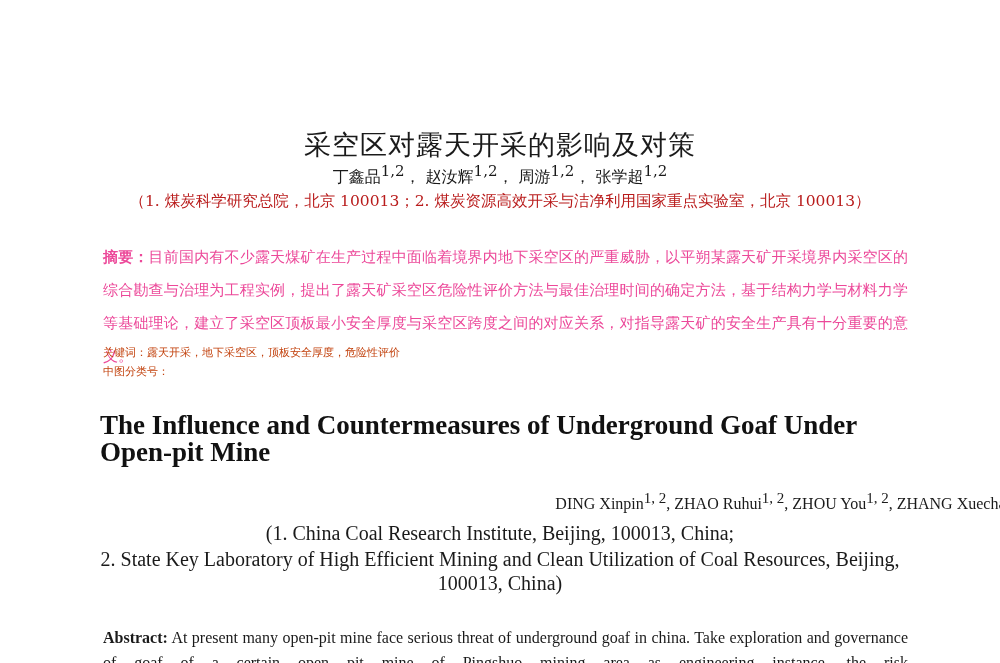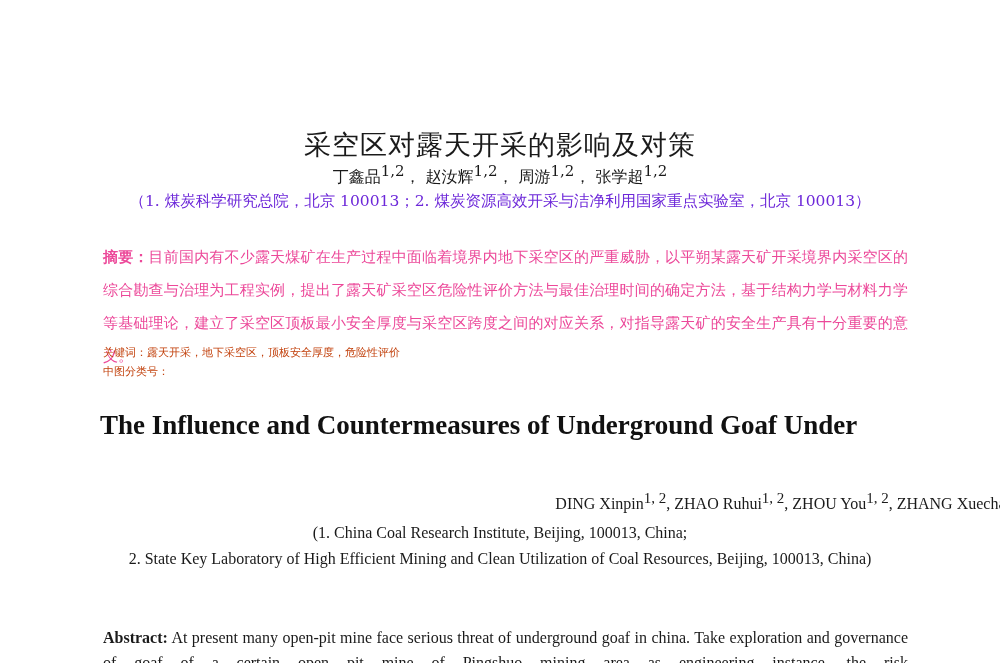--- a/index.html
+++ b/index.html
@@ -44,21 +44,21 @@
     font-size: 15px;
     vertical-align: super;
     line-height: 0;
   }
   .cn-affil {
     position: absolute;
     left: 0; width: 1000px;
     top: 191px;
     text-align: center;
     font-size: 15.5px;
-    color: #6d28d9;
+    color: #b91c1c;
   }
   .cn-abstract {
     position: absolute;
     left: 103px;
     width: 805px;
     top: 241px;
     font-family: "DejaVu Sans", sans-serif;
     font-size: 15px;
     line-height: 33px;
     text-align: justify;
@@ -93,21 +93,21 @@
     font-family: "Liberation Serif", serif;
     font-size: 16px;
     color: #1a1a1a;
     padding-left: 36px;
   }
   .en-affil {
     position: absolute;
     left: 100px; width: 800px;
     text-align: center;
     font-family: "Liberation Serif", serif;
-    font-size: 16px;
+    font-size: 20px;
     line-height: 24px;
     color: #1a1a1a;
   }
   .en-affil-1 { top: 521px; }
   .en-affil-2 { top: 547px; }
   .en-abstract {
     position: absolute;
     left: 103px;
     width: 805px;
     top: 625px;
@@ -141,20 +141,21 @@
   </div>
 
   <div class="cn-line cn-keywords">
     <span>关键词：</span><span>露天开采，地下采空区，顶板安全厚度，危险性评价</span>
   </div>
 
   <div class="cn-line cn-clc">中图分类号：</div>
 
   <div class="en-title">
     <div>The Influence and Countermeasures of Underground Goaf Under</div>
+    <div>Open-pit Mine</div>
   </div>
 
   <div class="en-authors">
     <span>DING Xinpin</span><sup>1, 2</sup><span>, </span><span>ZHAO Ruhui</span><sup>1, 2</sup><span>, </span><span>ZHOU You</span><sup>1, 2</sup><span>, </span><span>ZHANG Xuechao</span><sup>1, 2</sup>
   </div>
 
   <div class="en-affil en-affil-1">(1. China Coal Research Institute, Beijing, 100013, China;</div>
   <div class="en-affil en-affil-2">2. State Key Laboratory of High Efficient Mining and Clean Utilization of Coal Resources, Beijing, 100013, China)</div>
 
   <div class="en-abstract">

